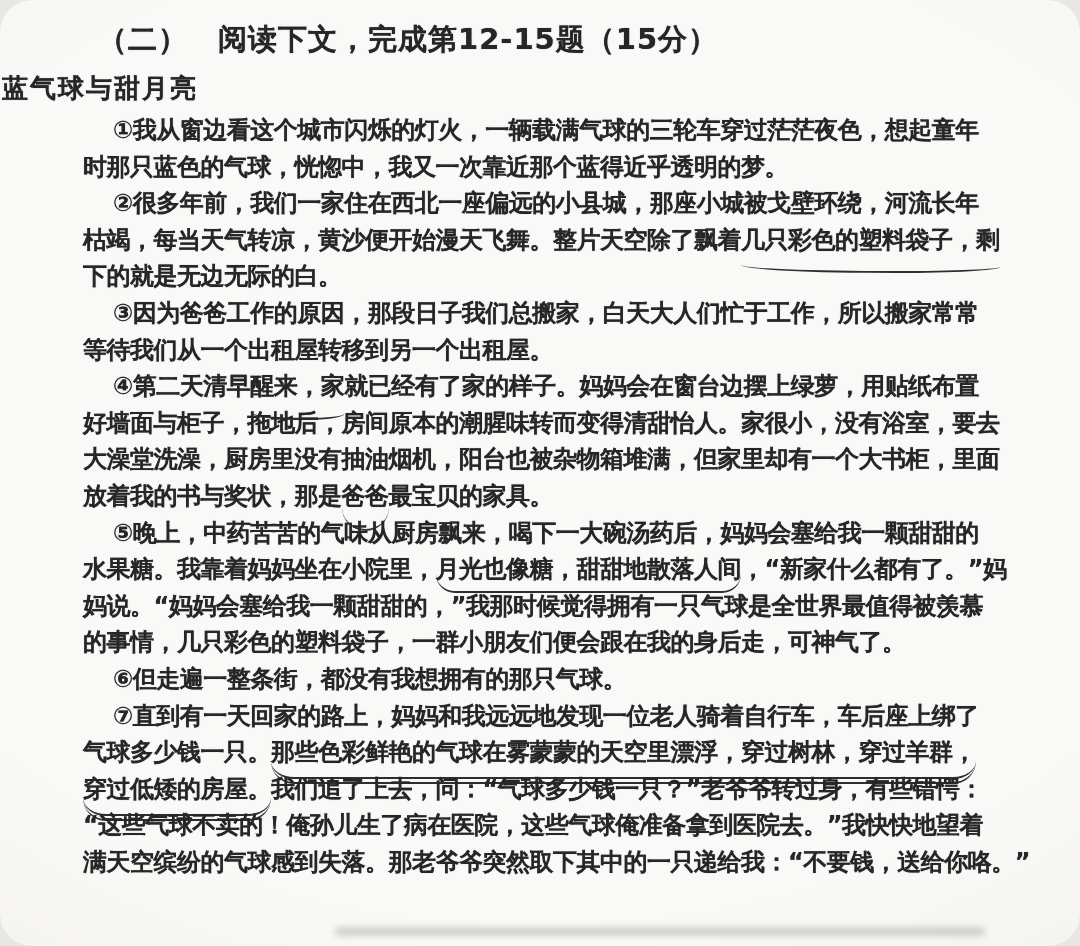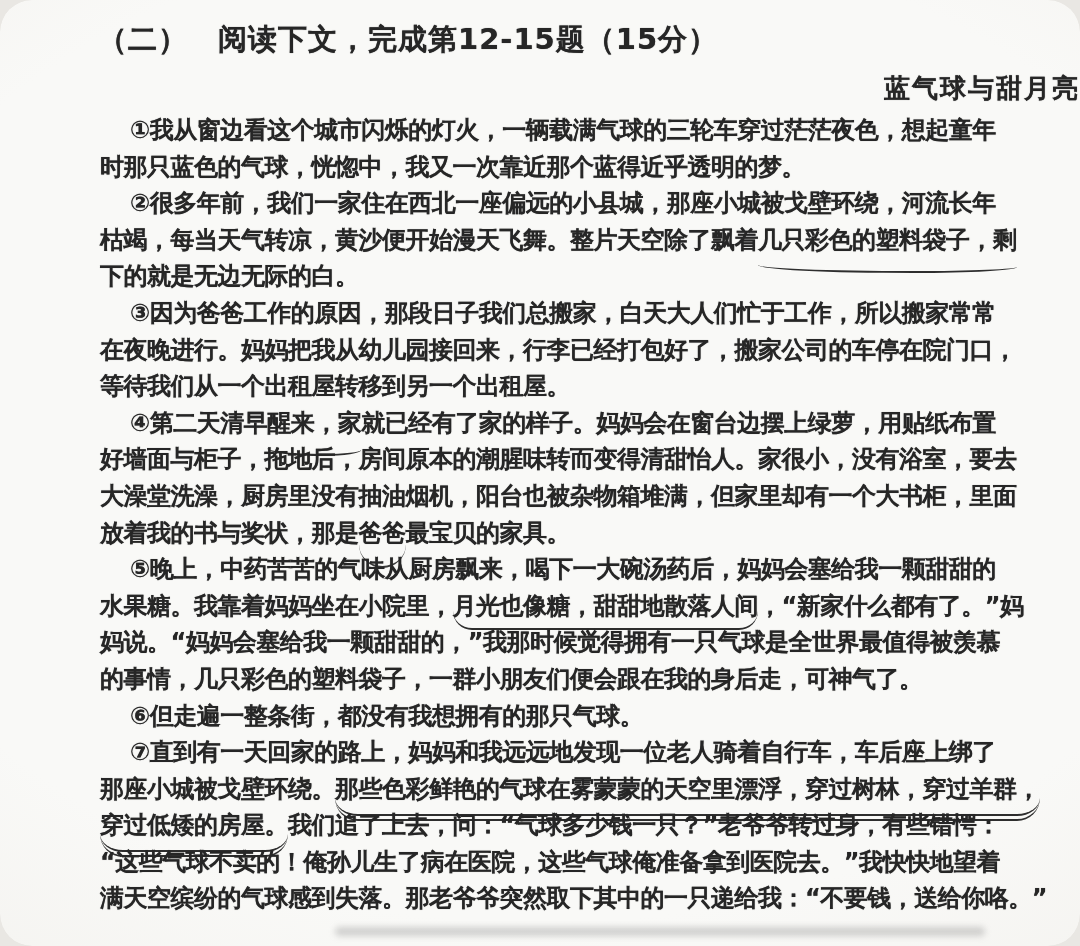--- a/index.html
+++ b/index.html
@@ -10,24 +10,24 @@
     font-family:"DejaVu Sans","Liberation Sans",sans-serif;
     color:#262626;
   }
   .section-header {
     position:absolute; left:98px; top:20px;
     font-size:29px; font-weight:700; letter-spacing:1px;
     text-shadow:0 0 0.8px rgba(25,25,25,.8);
   }
   .doc-title {
     position:absolute; left:0; top:71px; width:1080px; padding-left:2px;
-    text-align:right; font-size:26px; font-weight:700; letter-spacing:2px;
+    text-align:left; font-size:26px; font-weight:700; letter-spacing:2px;
     text-shadow:0 0 0.8px rgba(25,25,25,.8);
   }
-  .passage { position:absolute; left:100px; top:112px; }
+  .passage { position:absolute; left:83px; top:112px; }
   .line {
     height:36.6px; line-height:36.6px; white-space:nowrap;
     font-size:24px; font-weight:600; letter-spacing:-0.5px;
     text-shadow:0 0 0.7px rgba(35,35,35,.7);
   }
   .line.indent { padding-left:30px; }
   .mk-single { border-bottom:2px solid #2e2e2e; padding-bottom:8px; }
   .mk-heavy  { border-bottom:7px double #2e2e2e; padding-bottom:11px; }
   .mk-short  { border-bottom:2px solid #3a3a3a; padding-bottom:19px; }
   .mk-curve  { display:inline-block; border-bottom:2px solid #2e2e2e; padding-bottom:13px;
@@ -45,32 +45,31 @@
 
   <div class="doc-title">蓝气球与甜月亮</div>
 
   <div class="passage">
       <div class="line indent"><span>①我从窗边看这个城市闪烁的灯火，一辆载满气球的三轮车穿过茫茫夜色，想起童年</span></div>
       <div class="line"><span>时那只蓝色的气球，恍惚中，我又一次靠近那个蓝得近乎透明的梦。</span></div>
       <div class="line indent"><span>②很多年前，我们一家住在西北一座偏远的小县城，那座小城被戈壁环绕，河流长年</span></div>
       <div class="line"><span>枯竭，每当天气转凉，黄沙便开始漫天飞舞。整片天空除了飘着</span><span class="mk-curve">几只彩色的塑料袋子，剩</span></div>
       <div class="line"><span>下的就是无边无际的白。</span></div>
       <div class="line indent"><span>③因为爸爸工作的原因，那段日子我们总搬家，白天大人们忙于工作，所以搬家常常</span></div>
-      <div class="line"><span>在夜晚进行。妈妈把我从幼儿园接回来，行李已经打包好了，搬家公司的车停在院门口，</span></div>
       <div class="line"><span>等待我们从一个出租屋转移到另一个出租屋。</span></div>
       <div class="line indent"><span>④第二天清早</span><span class="mk-curve">醒来，家</span><span>就已经有了家的样子。妈妈会在窗台边摆上绿萝，用贴纸布置</span></div>
       <div class="line"><span>好墙面与柜子，拖地后，房间原本的潮腥味转而变得清甜怡人。家很小，没有浴室，要去</span></div>
       <div class="line"><span>大澡堂洗澡，厨房里没有抽油烟机，阳台也被杂物箱堆满，但家里却有一个大书柜，里面</span></div>
       <div class="line"><span>放着我的书与奖状，那是</span><span class="mk-short">爸爸</span><span>最宝贝的家具。</span></div>
       <div class="line indent"><span>⑤晚上，中药苦苦的气味从厨房飘来，喝下一大碗汤药后，妈妈会塞给我一颗甜甜的</span></div>
       <div class="line"><span>水果糖。我靠着妈妈坐在小院里，</span><span class="mk-single">月光也像糖，甜甜地散落人间</span><span>，“新家什么都有了。”妈</span></div>
       <div class="line"><span>妈说。“妈妈会塞给我一颗甜甜的，”我那时候觉得拥有一只气球是全世界最值得被羡慕</span></div>
       <div class="line"><span>的事情，几只彩色的塑料袋子，一群小朋友们便会跟在我的身后走，可神气了。</span></div>
       <div class="line indent"><span>⑥但走遍一整条街，都没有我想拥有的那只气球。</span></div>
       <div class="line indent"><span>⑦直到有一天回家的路上，妈妈和我远远地发现一位老人骑着自行车，车后座上绑了</span></div>
-      <div class="line"><span>那座小城被戈壁环绕。</span><span class="mk-heavy">那些色彩鲜艳的气球在雾蒙蒙的天空里漂浮，穿过树林，穿过羊群，</span></div>
+      <div class="line"><span>气球多少钱一只。</span><span class="mk-heavy">那些色彩鲜艳的气球在雾蒙蒙的天空里漂浮，穿过树林，穿过羊群，</span></div>
       <div class="line"><span class="mk-heavy">穿过低矮的房屋。</span><span>我们追了上去，问：“气球多少钱一只？”老爷爷转过身，有些错愕：</span></div>
       <div class="line"><span>“这些气球不卖的！俺孙儿生了病在医院，这些气球俺准备拿到医院去。”我快快地望着</span></div>
       <div class="line"><span>满天空缤纷的气球感到失落。那老爷爷突然取下其中的一只递给我：“不要钱，送给你咯。”</span></div>
     </div>
 
   <div class="smudge"></div>
 </div>
 
 </body></html>

